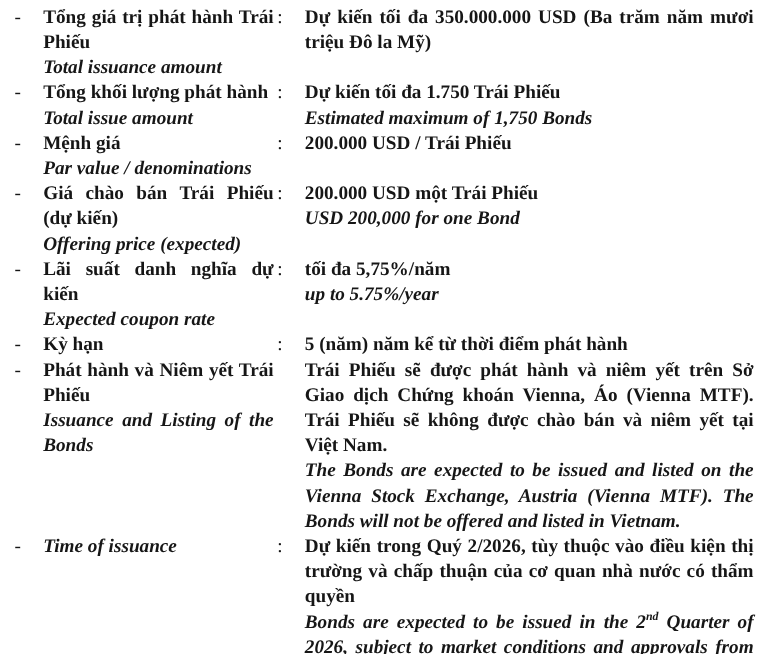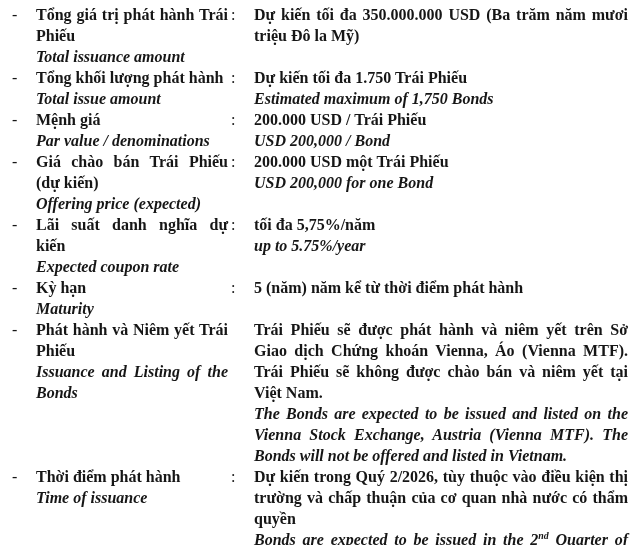--- a/index.html
+++ b/index.html
@@ -78,21 +78,20 @@
 
   <div class="row">
     <div class="bullet">-</div>
     <div class="label">
       <div class="vi">Mệnh giá</div>
       <div class="en">Par value / denominations</div>
     </div>
     <div class="colon">:</div>
     <div class="value">
       <div class="vi">200.000 USD / Trái Phiếu</div>
-      <div class="en">USD 200,000 / Bond</div>
     </div>
   </div>
 
   <div class="row">
     <div class="bullet">-</div>
     <div class="label">
       <div class="vi">Giá chào bán Trái Phiếu (dự kiến)</div>
       <div class="en">Offering price (expected)</div>
     </div>
     <div class="colon">:</div>
@@ -112,21 +111,20 @@
     <div class="value">
       <div class="vi">tối đa 5,75%/năm</div>
       <div class="en">up to 5.75%/year</div>
     </div>
   </div>
 
   <div class="row">
     <div class="bullet">-</div>
     <div class="label">
       <div class="vi">Kỳ hạn</div>
-      <div class="en">Maturity</div>
     </div>
     <div class="colon">:</div>
     <div class="value">
       <div class="vi">5 (năm) năm kể từ thời điểm phát hành</div>
     </div>
   </div>
 
   <div class="row">
     <div class="bullet">-</div>
     <div class="label">
@@ -136,21 +134,20 @@
     <div class="colon"></div>
     <div class="value">
       <div class="vi">Trái Phiếu sẽ được phát hành và niêm yết trên Sở Giao dịch Chứng khoán Vienna, Áo (Vienna MTF). Trái Phiếu sẽ không được chào bán và niêm yết tại Việt Nam.</div>
       <div class="en">The Bonds are expected to be issued and listed on the Vienna Stock Exchange, Austria (Vienna MTF). The Bonds will not be offered and listed in Vietnam.</div>
     </div>
   </div>
 
   <div class="row">
     <div class="bullet">-</div>
     <div class="label">
-      <div class="vi">Thời điểm phát hành</div>
       <div class="en">Time of issuance</div>
     </div>
     <div class="colon">:</div>
     <div class="value">
       <div class="vi">Dự kiến trong Quý 2/2026, tùy thuộc vào điều kiện thị trường và chấp thuận của cơ quan nhà nước có thẩm quyền</div>
       <div class="en"><span>Bonds are expected to be issued in the 2</span><sup>nd</sup><span> Quarter of 2026, subject to market conditions and approvals from competent government authorities.</span></div>
     </div>
   </div>
 
 </div>

